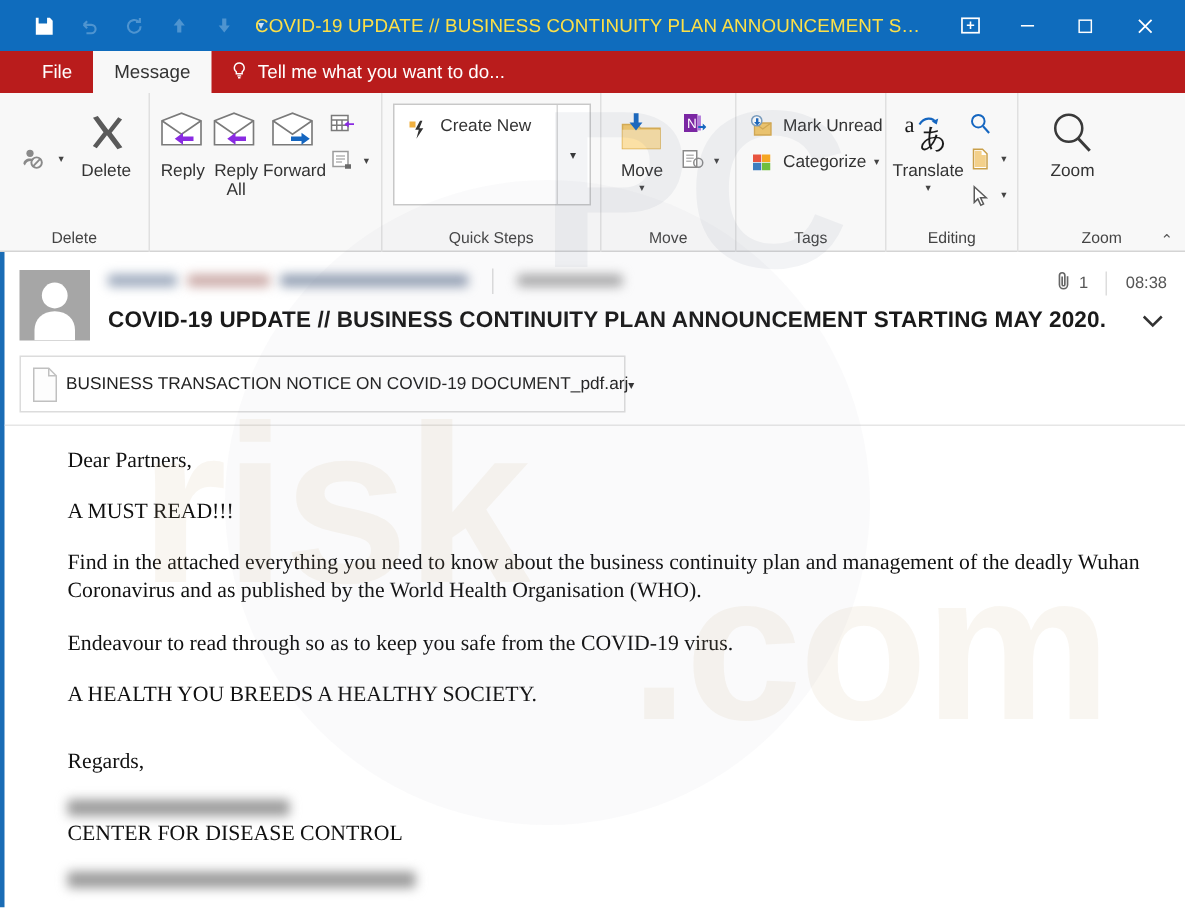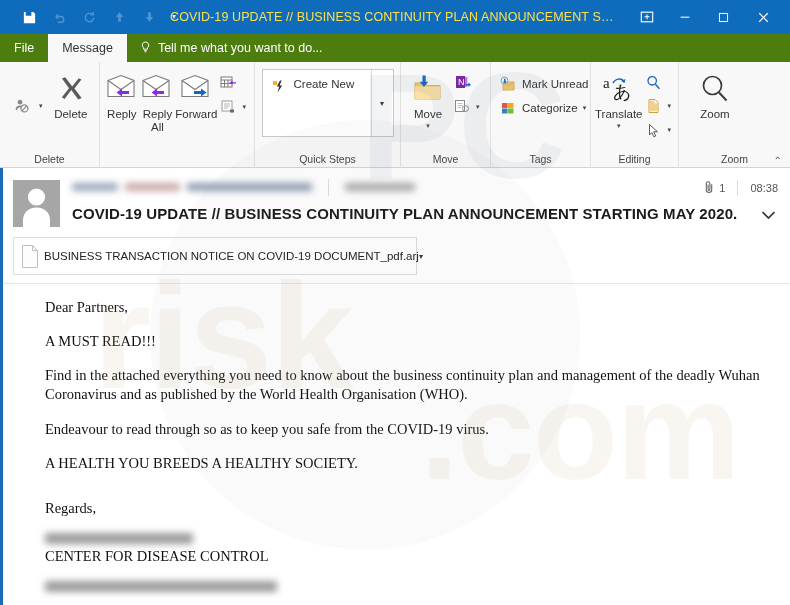--- a/index.html
+++ b/index.html
@@ -60,24 +60,24 @@
   .wc {
     width: 38px; height: 34px;
     display: flex; align-items: center; justify-content: center;
     color: #ffffff;
   }
   .wc.close { width: 42px; }
 
   
   .tabstrip {
     height: 28px;
-    background: #4d7c0f;
+    background: #b91c1c;
     display: flex; align-items: flex-start;
     flex: 0 0 28px;
-    padding-left: 0;
+    padding-left: 14px;
   }
   .tab {
     height: 28px;
     padding: 0 14px;
     display: flex; align-items: center;
     color: #ffffff;
     font-size: 12.5px;
   }
   .tab.active {
     background: #f8f8f8;

